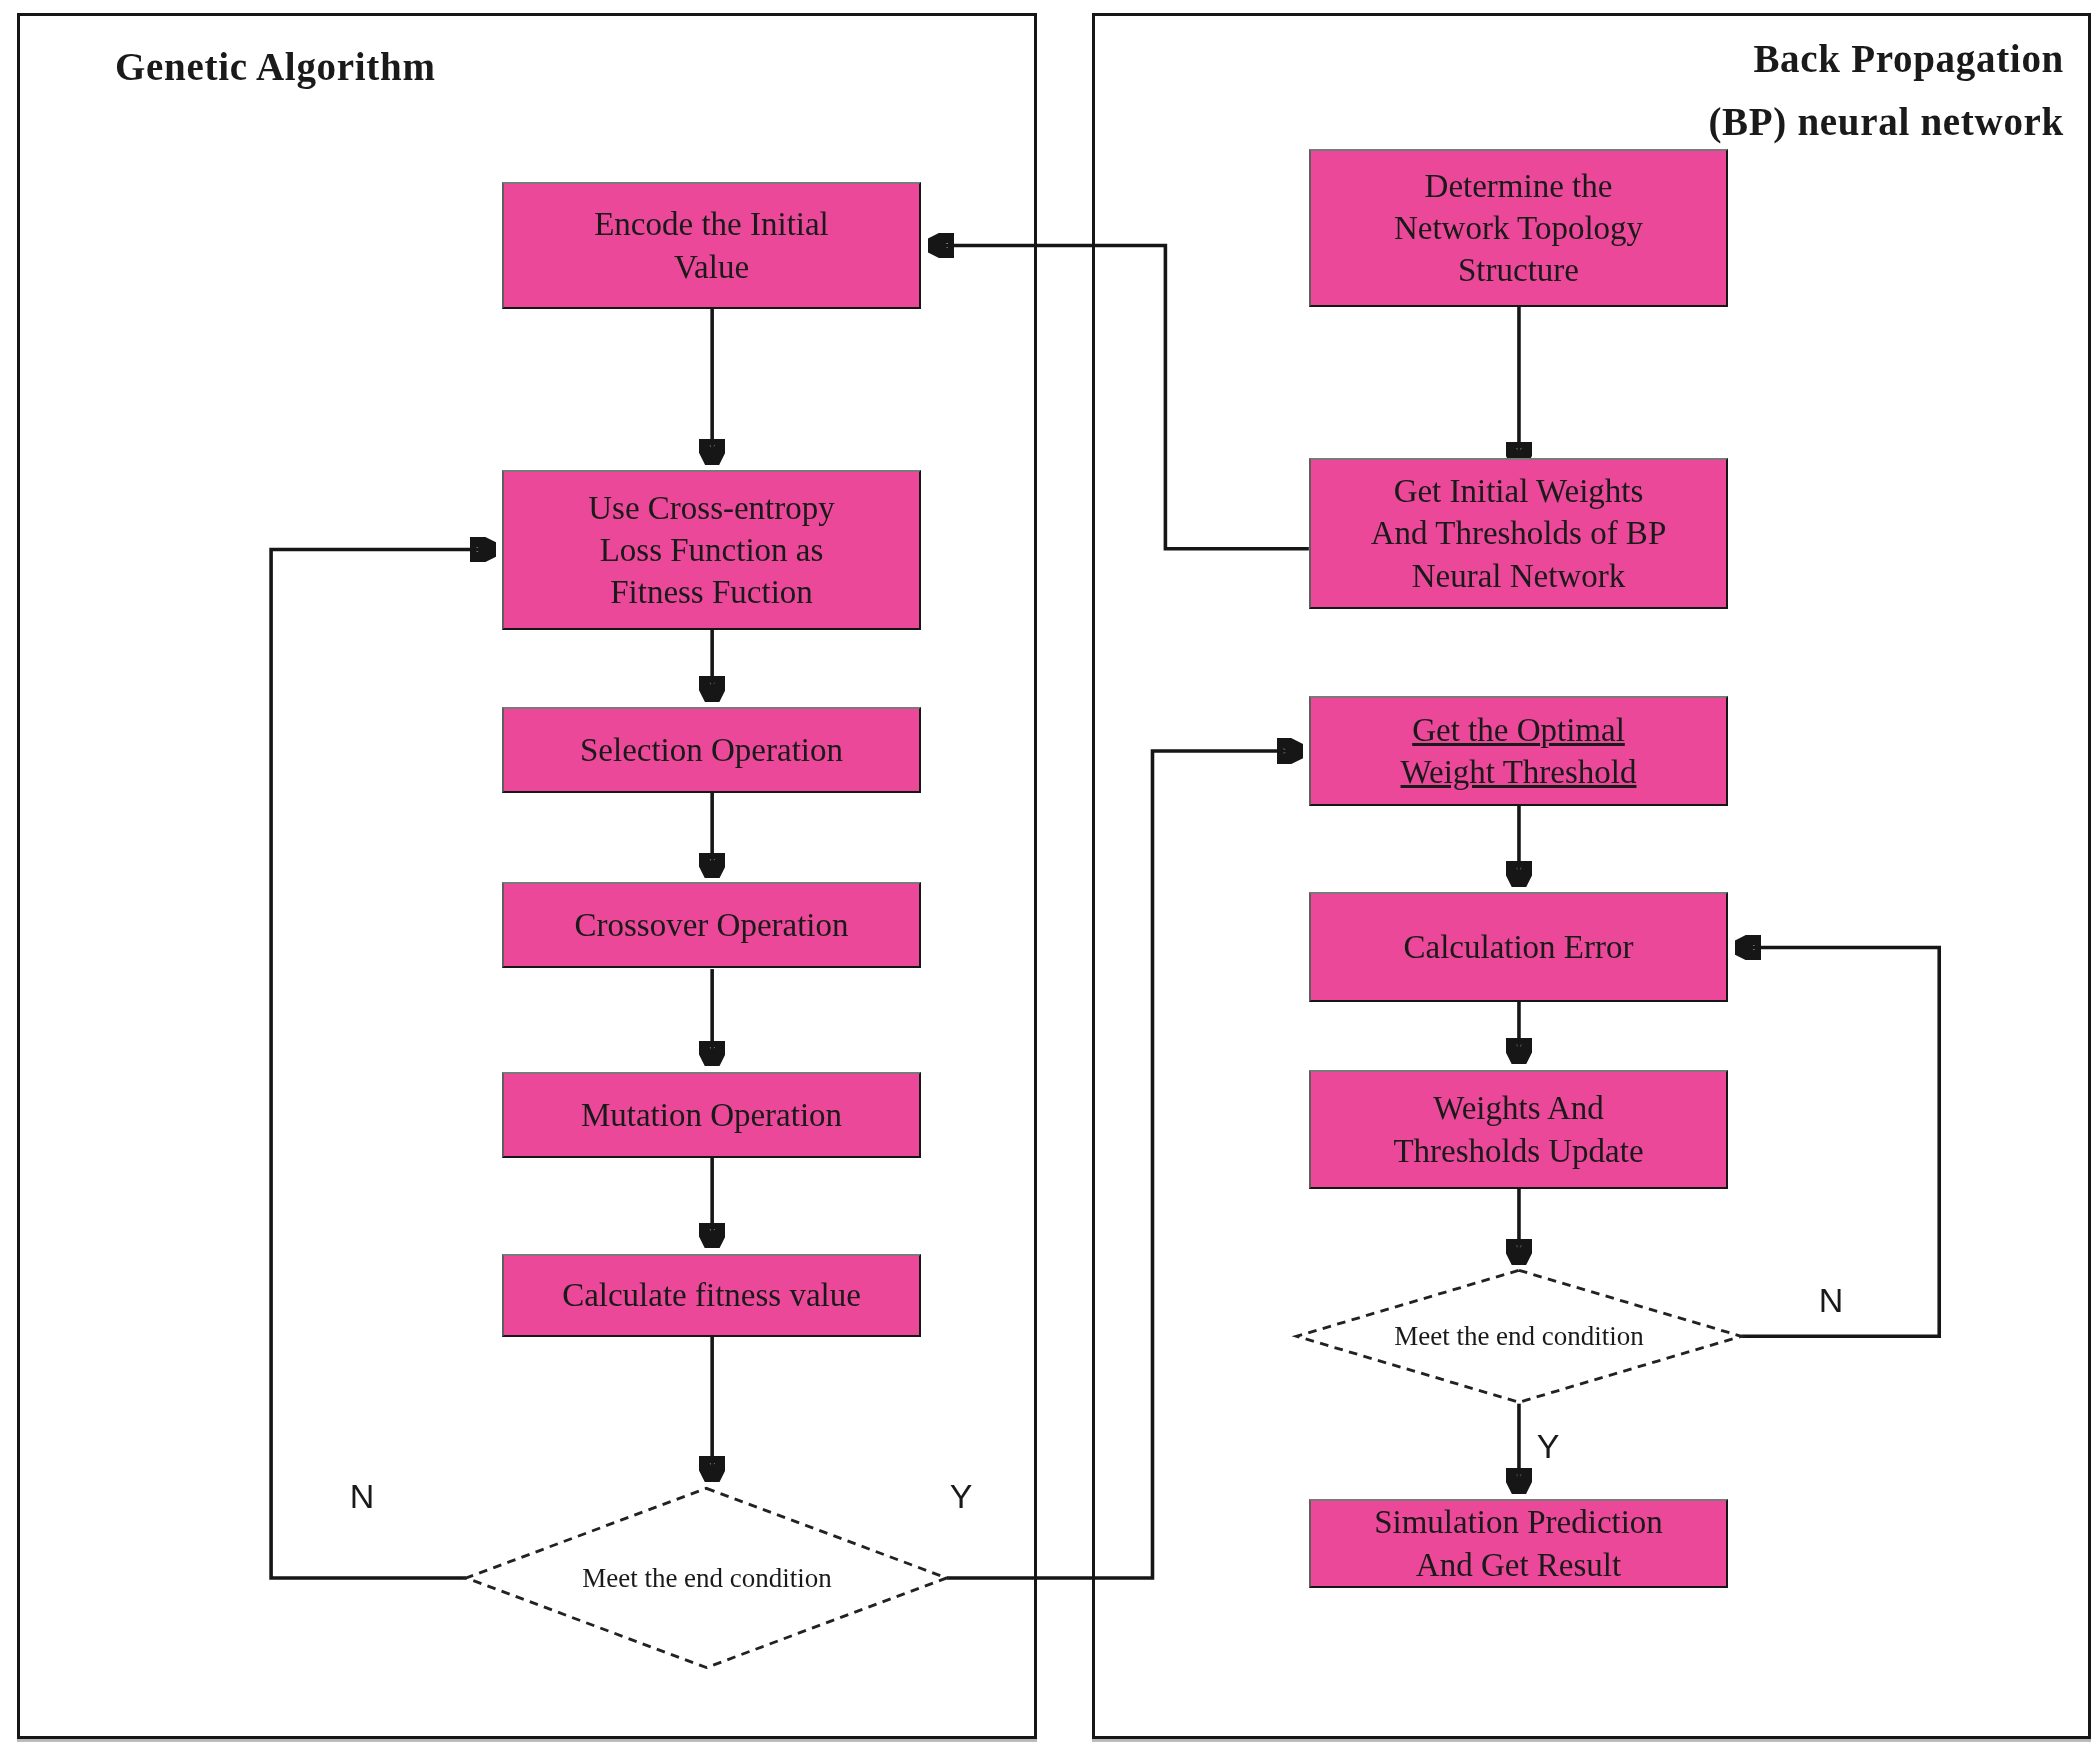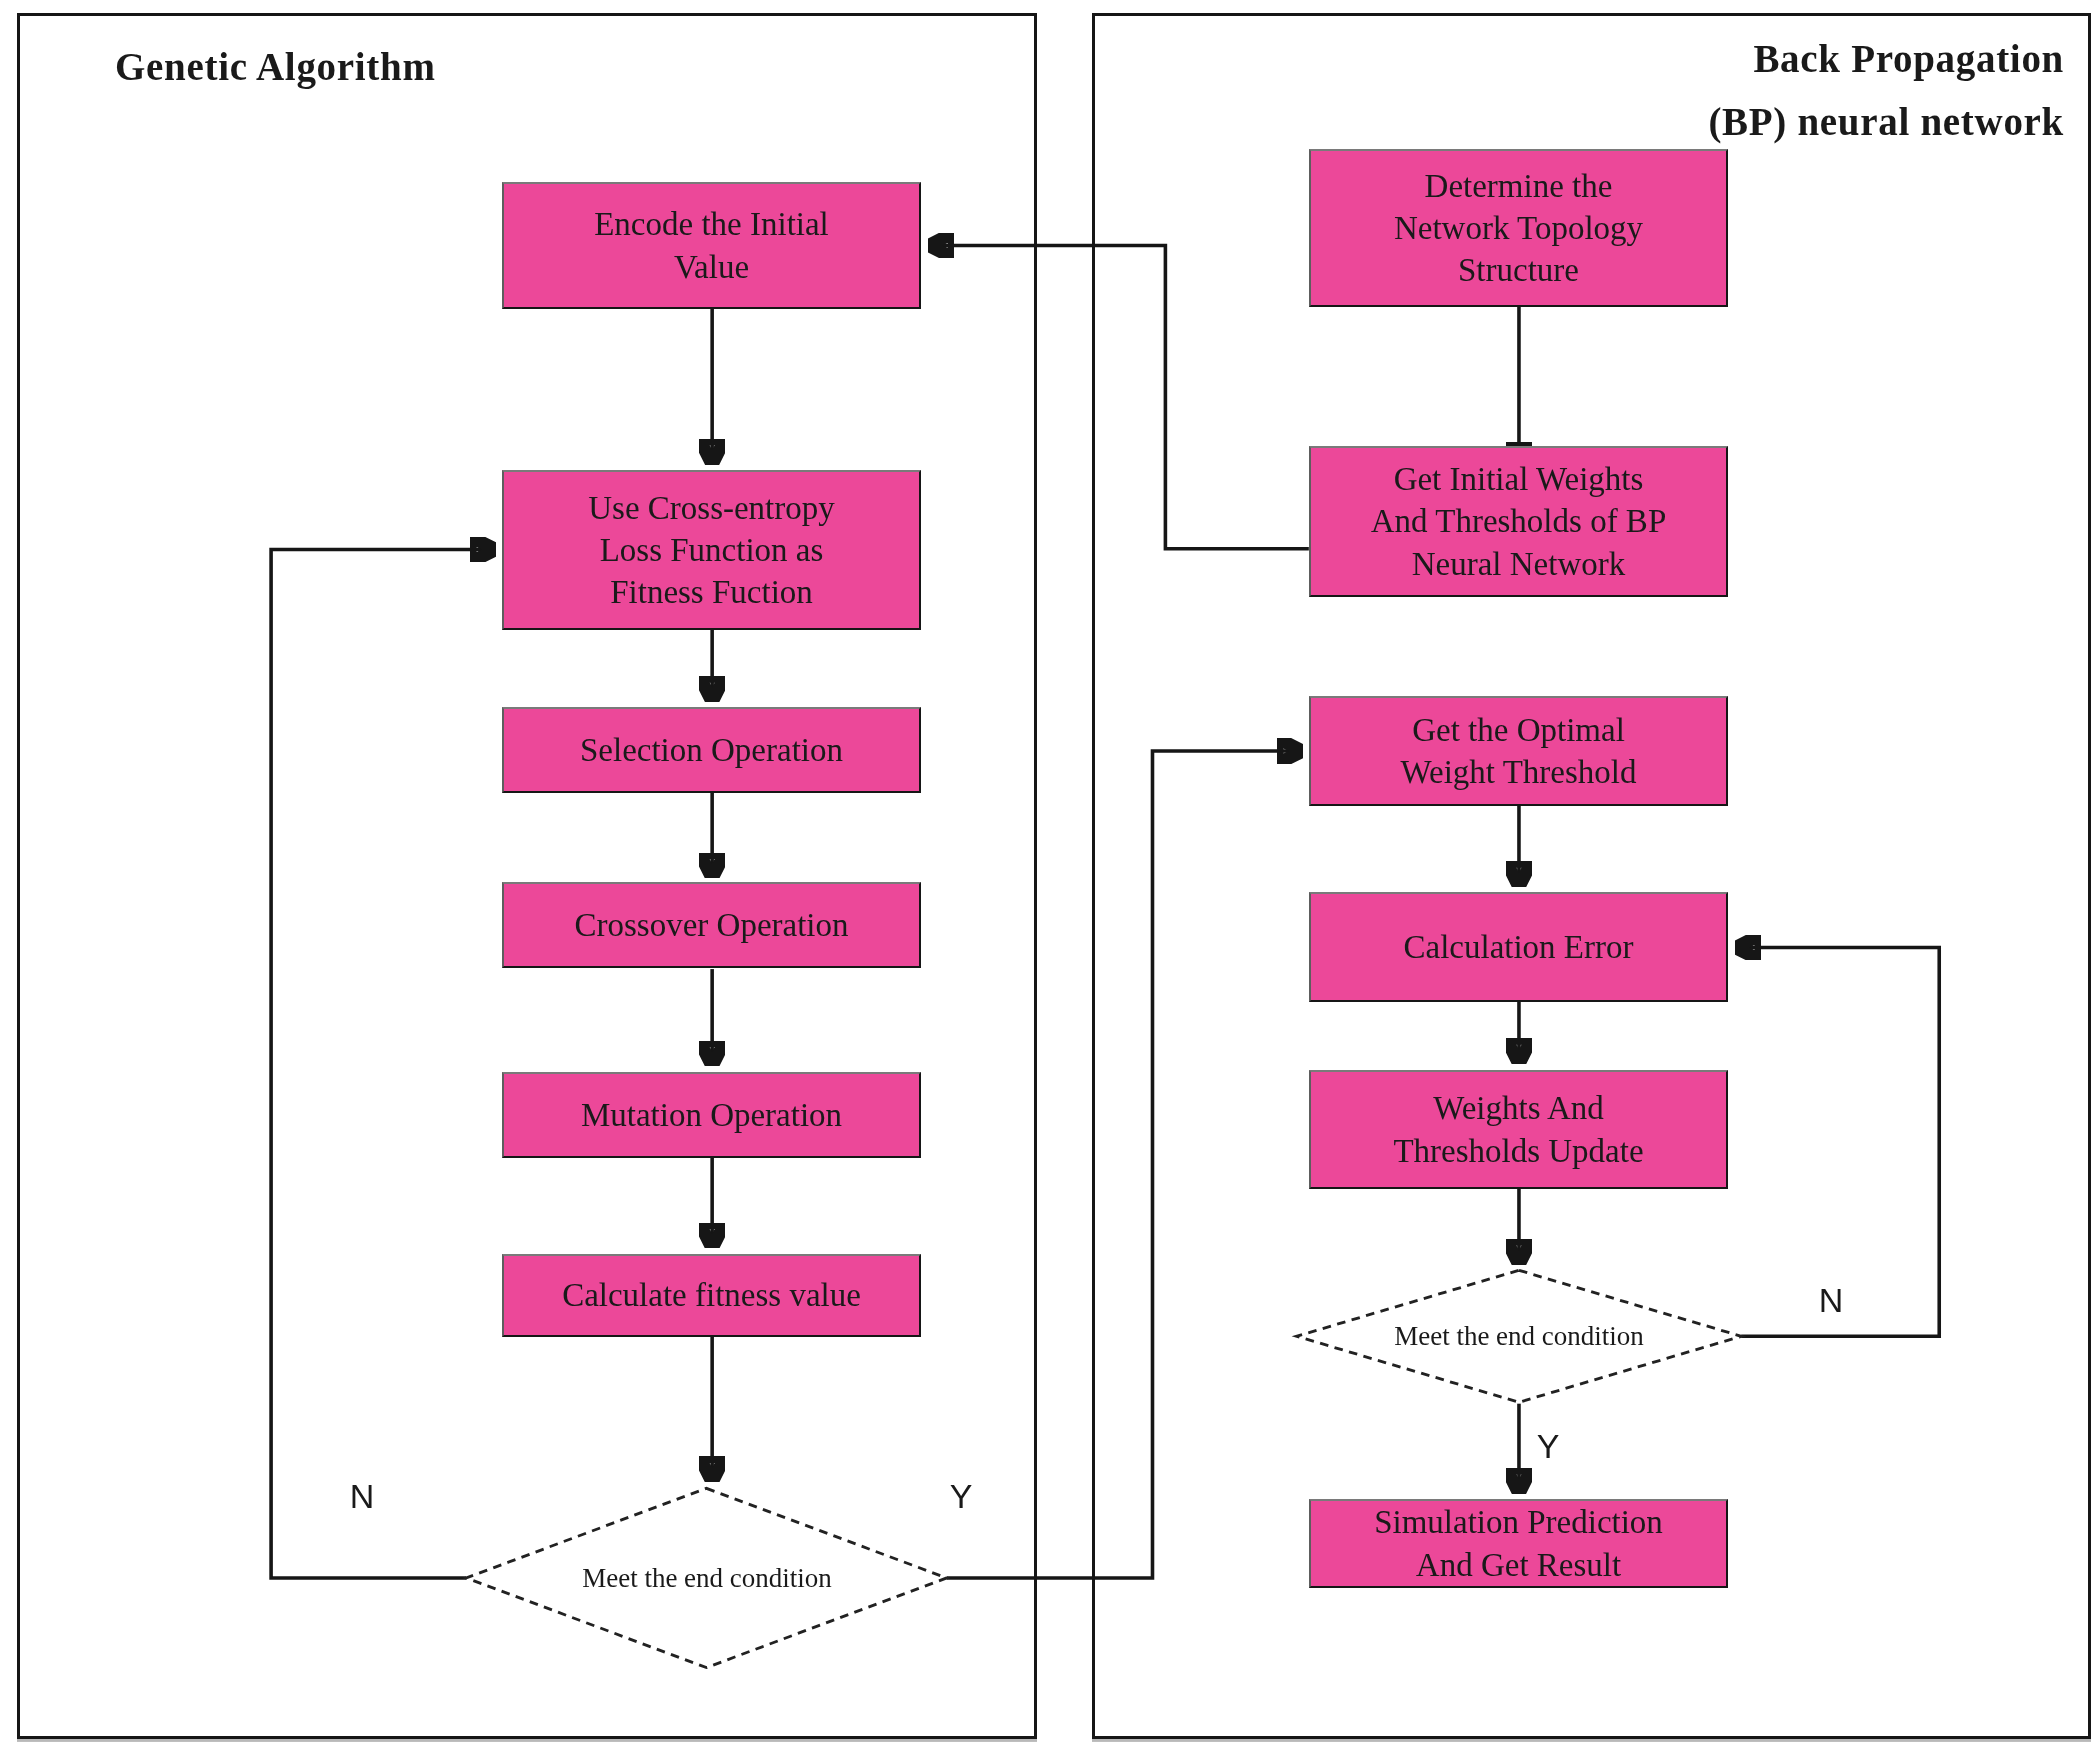--- a/index.html
+++ b/index.html
@@ -47,22 +47,22 @@
   }
   .col-left{left:502px;}
   .col-right{left:1309px;}
   #box-encode{top:182px;height:123px;}
   #box-cross{top:470px;height:156px;justify-content:center;}
   #box-selection{top:707px;height:82px;}
   #box-crossover{top:882px;height:82px;}
   #box-mutation{top:1072px;height:82px;}
   #box-calcfit{top:1254px;height:79px;}
   #box-determine{top:149px;height:154px;}
-  #box-getinitial{top:446px;height:147px;}
-  #box-getoptimal{top:696px;height:106px;}
+  #box-getinitial{top:458px;height:147px;}
+  #box-getoptimal{top:696px;height:106px;text-decoration:underline;}
   #box-calcerror{top:892px;height:106px;}
   #box-weights{top:1070px;height:115px;}
   #box-simulation{top:1499px;height:85px;}
   .diamond-label{
     position:absolute;
     transform:translate(-50%,-50%);
     font-size:27px;
     white-space:nowrap;
     z-index:4;
   }

